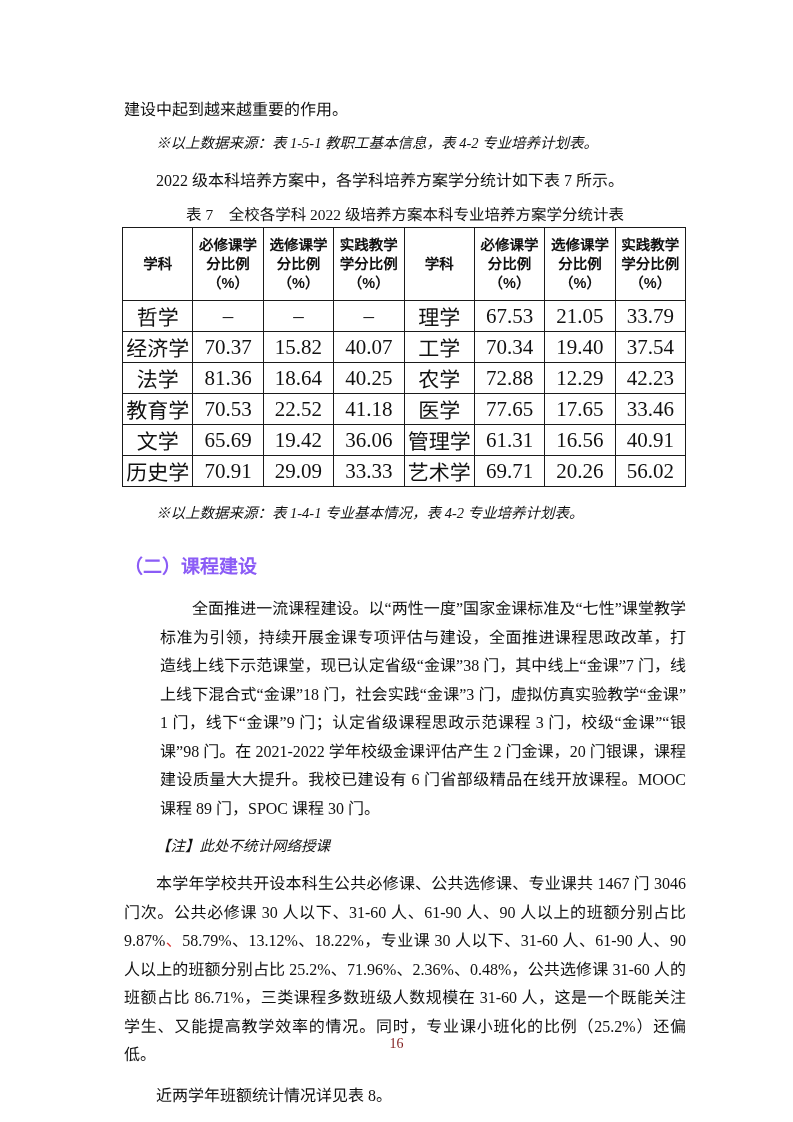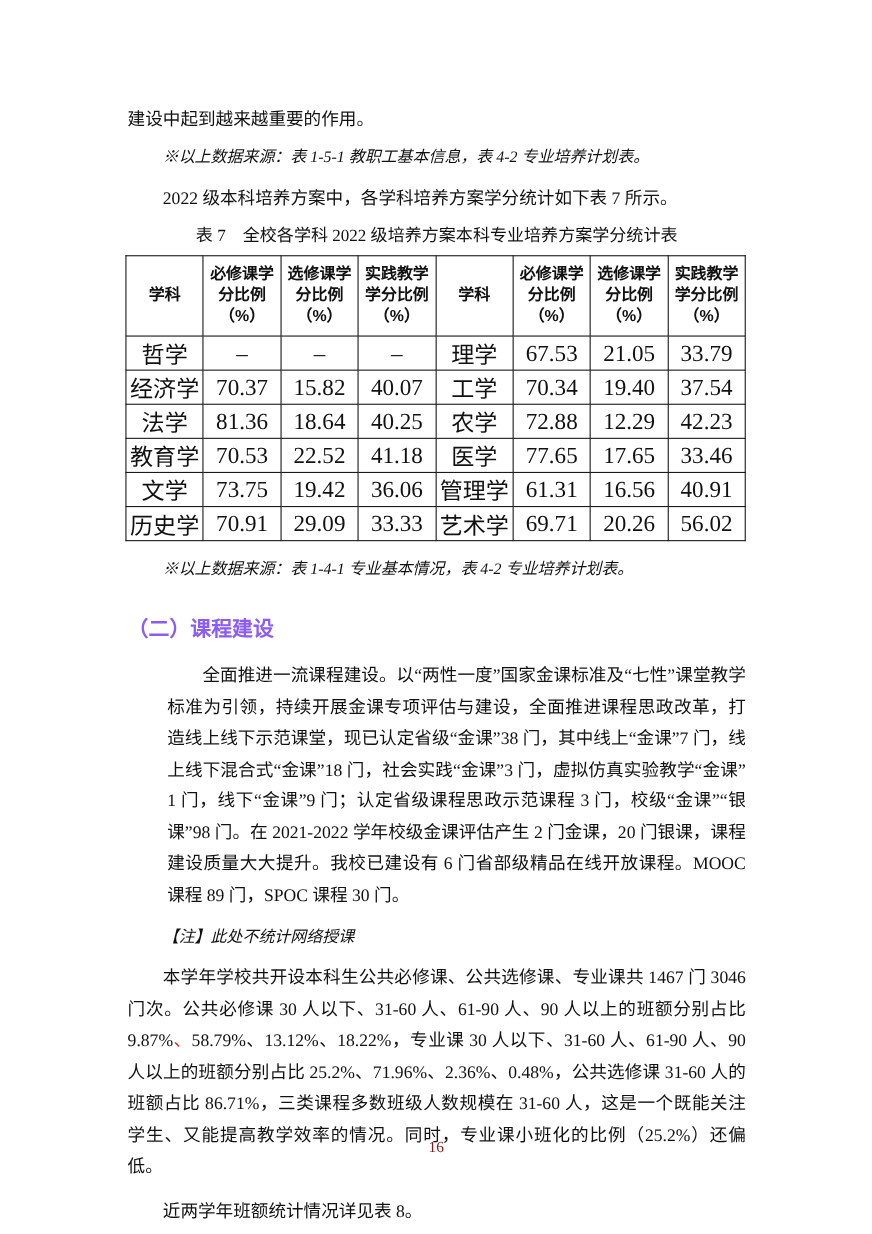--- a/index.html
+++ b/index.html
@@ -12,41 +12,40 @@
     width: 793px;
     height: 1122px;
     background: #ffffff;
     color: #111111;
     font-family: "Liberation Serif", serif;
     overflow: hidden;
   }
   .content {
     position: absolute;
     top: 96px;
-    left: 116px;
+    left: 124px;
     width: 562px;
   }
   p { margin: 0; }
   .body-text {
     font-size: 16px;
     line-height: 28.5px;
     text-align: justify;
   }
   .indent { text-indent: 2em; }
   .note {
     margin-top: 6px;
     font-size: 14.5px;
     line-height: 24px;
     font-style: italic;
     text-indent: 2.2em;
   }
   .lead-in { margin-top: 12px; }
   .caption {
     margin-top: 8px;
-    margin-bottom: 5px;
     font-size: 15.5px;
     line-height: 24px;
     text-align: center;
   }
   table.t7 {
     border-collapse: collapse;
     table-layout: fixed;
     width: 564px;
     margin-left: -2px;
     border: 1.5px solid #1a1a1a;
@@ -169,21 +168,21 @@
             <td>70.53</td>
             <td>22.52</td>
             <td>41.18</td>
             <td>医学</td>
             <td>77.65</td>
             <td>17.65</td>
             <td>33.46</td>
           </tr>
           <tr>
             <td>文学</td>
-            <td>73.75</td>
+            <td>65.69</td>
             <td>19.42</td>
             <td>36.06</td>
             <td>管理学</td>
             <td>61.31</td>
             <td>16.56</td>
             <td>40.91</td>
           </tr>
           <tr>
             <td>历史学</td>
             <td>70.91</td>

